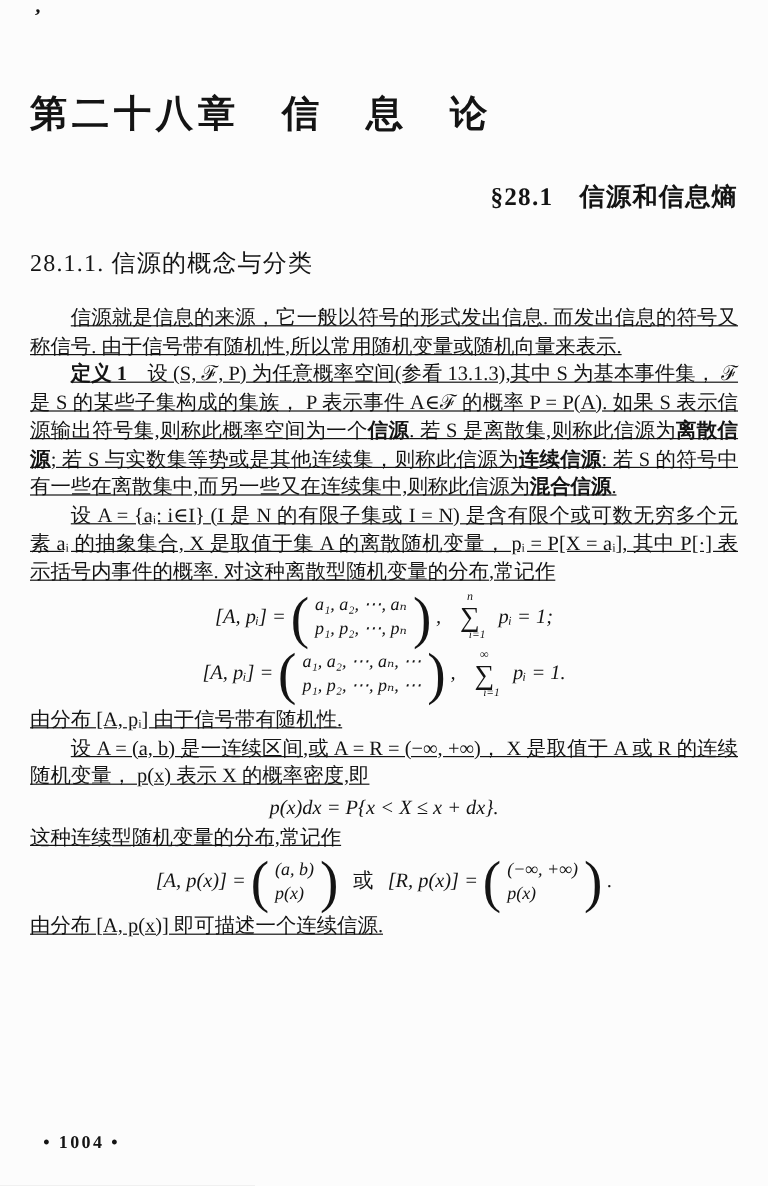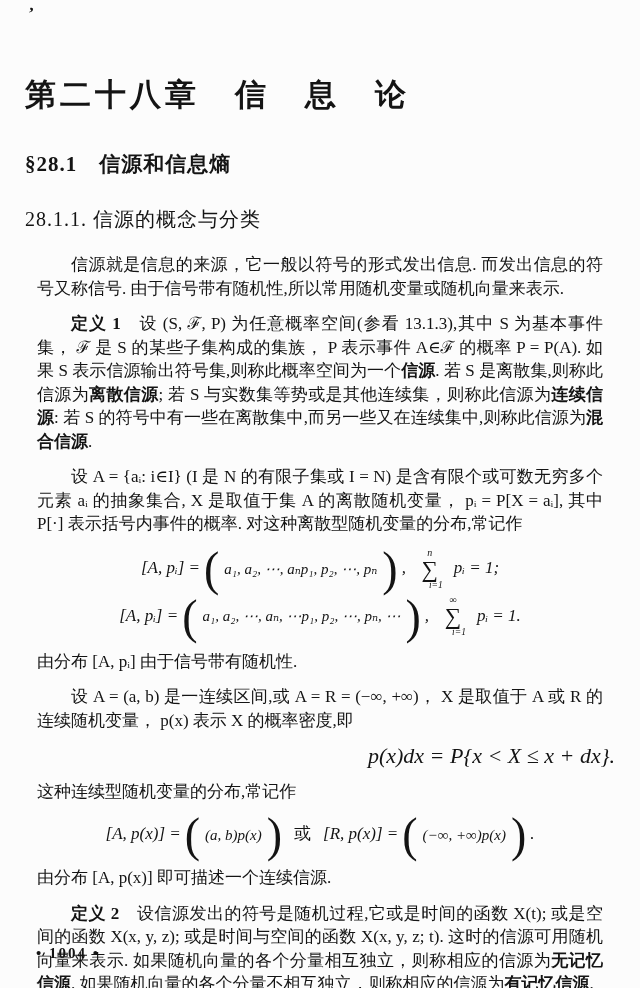--- a/index.html
+++ b/index.html
@@ -20,71 +20,71 @@
   }
   .chapter-title{
     margin-top:74px;
     text-align:left;
     font-size:31px;
     font-weight:700;
     letter-spacing:4px;
   }
   .section-title{
     margin-top:34px;
-    text-align:left;
+    text-align:right;
     font-size:21px;
     font-weight:700;
     letter-spacing:1px;
   }
   .subsection-title{
     margin-top:28px;
     font-size:20px;
     font-weight:500;
     letter-spacing:1px;
   }
   .body-text{
     margin-top:10px;
     font-size:17px;
     line-height:23.5px;
     text-align:justify;
   }
-  .body-text p{margin:12px;}
+  .body-text p{margin:0;text-decoration:underline;}
   p.indent{text-indent:2em;}
   .bold{font-weight:700;}
   
   .formula{
     display:flex;justify-content:center;align-items:center;
     margin:5px 0;
     font-style:italic;
     font-size:17px;
     line-height:1.1;
     gap:4px;
   }
   .formula .cjk{font-style:normal;margin:0 8px;}
   .matrix{display:inline-flex;align-items:center;}
   .paren{
     font-size:46px;font-weight:400;line-height:0.85;
     display:inline-block;transform:scaleY(1.05);
     font-style:normal;
   }
   .mat-col{
-    display:inline-flex;
+    display:inline-flex;flex-direction:column;
     padding:0 5px;font-size:15px;line-height:20px;text-align:left;
   }
   .sum{
     display:inline-flex;flex-direction:column;align-items:center;
     line-height:1;margin:0 7px;font-style:normal;
   }
   .sum .upper{font-size:10px;font-style:italic;}
   .sum .sym{font-size:23px;}
   .sum .lower{font-size:9.5px;font-style:italic;padding-left:12px;}
   .centered-formula{
-    text-align:right;
+    text-align:center;
     font-style:italic;
-    font-size:22px;
+    font-size:17px;
     margin:2px 0;
   }
   .page-number{
     position:absolute;left:36px;bottom:26px;
     font-size:15px;font-weight:700;letter-spacing:2px;text-align:center;
   }
 </style>
 </head>
 <body>
 
@@ -170,19 +170,18 @@
           <span>(−∞, +∞)</span>
           <span>p(x)</span>
         </span>
         <span class="paren">)</span>
       </span>
       <span>.</span>
     </div>
 
     <p><span>由分布 [A, p(x)] 即可描述一个连续信源.</span></p>
 
-    <p class="indent"><span class="bold">定义 2</span><span>　设信源发出的符号是随机过程,它或是时间的函数 X(t); 或是空间的函数 X(x, y, z); 或是时间与空间的函数 X(x, y, z; t). 这时的信源可用随机向量来表示. 如果随机向量的各个分量相互独立，则称相应的信源为</span><span class="bold">无记忆信源</span><span>. 如果随机向量的各个分量不相互独立，则称相应的信源为</span><span class="bold">有记忆信源</span><span>.</span></p>
 
   </div>
 
   <div class="page-number">• 1004 •</div>
 
 </div>
 
 </body></html>

